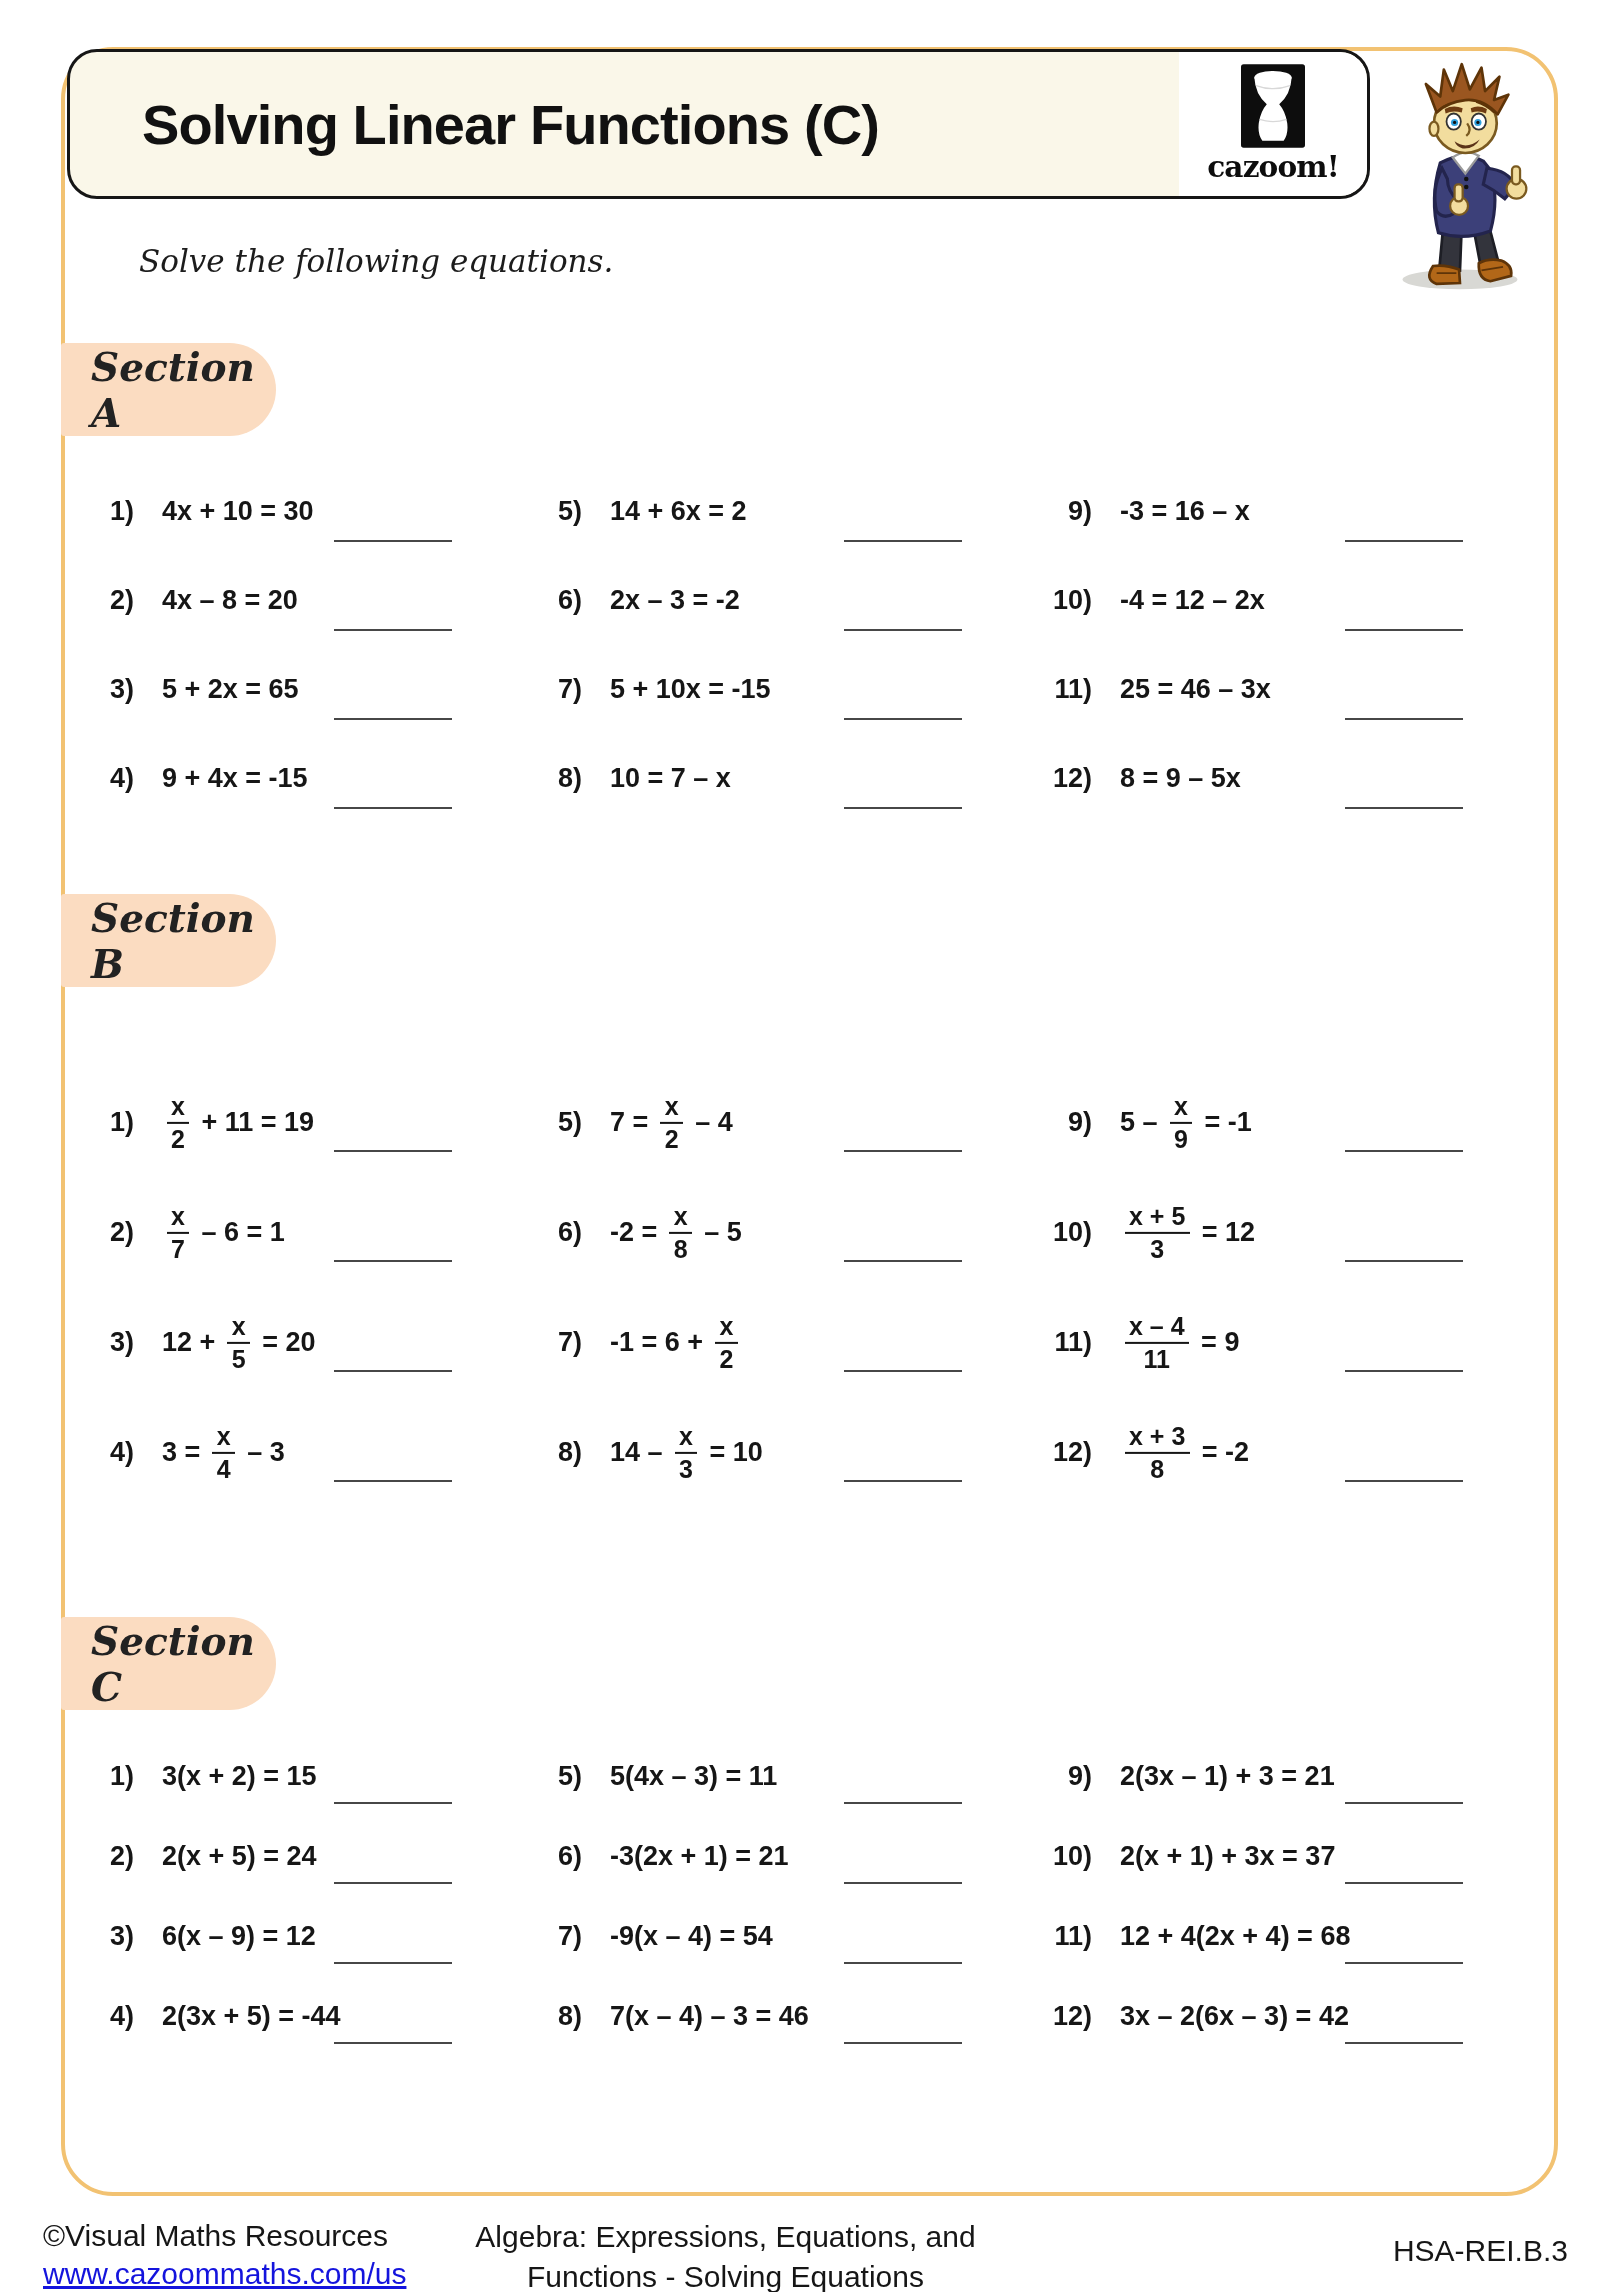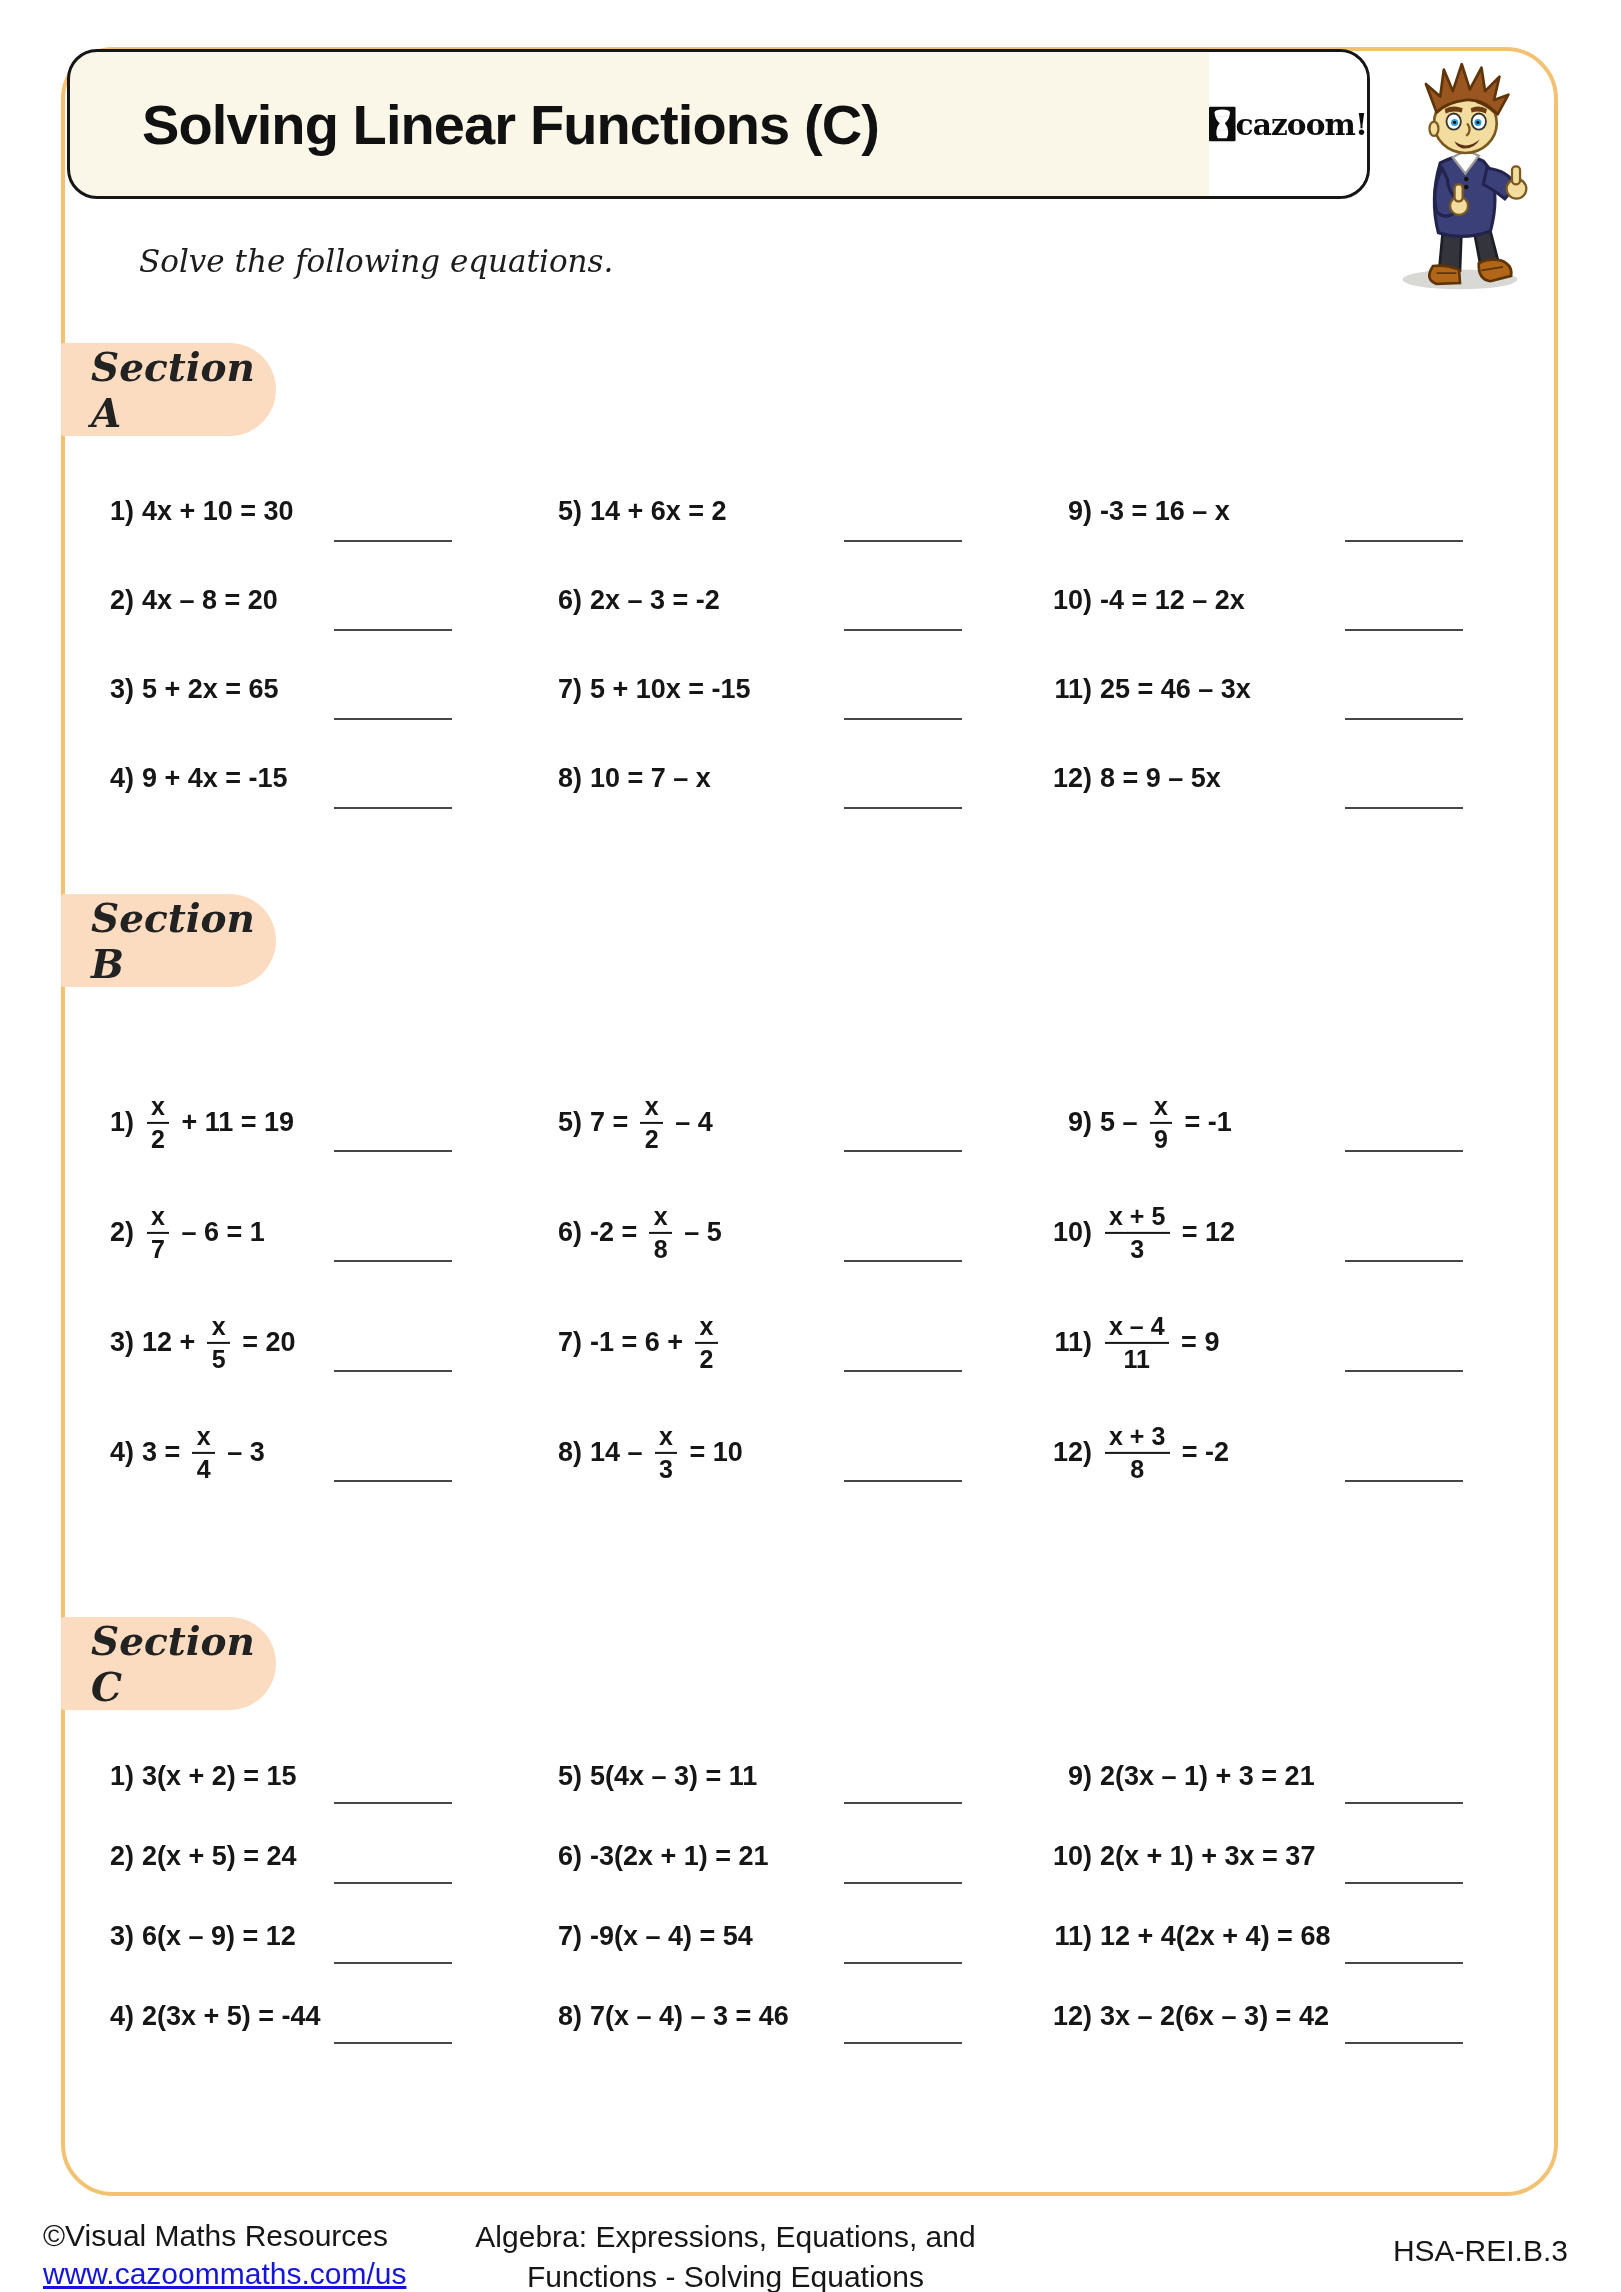--- a/index.html
+++ b/index.html
@@ -17,22 +17,22 @@
   .title-box{
     position:absolute;left:67px;top:49px;width:1303px;height:150px;
     background:#faf7e9;border:3.6px solid #161616;border-radius:30px;
     box-sizing:border-box;z-index:2;display:flex;align-items:center;overflow:hidden;
   }
   .title{
     font-size:56px;font-weight:bold;letter-spacing:-0.9px;color:#111;
     padding-left:72px;white-space:nowrap;
   }
   .logo-panel{
-    margin-left:auto;width:158px;height:100%;background:#ffffff;
-    display:flex;flex-direction:row;align-items:center;justify-content:center;
+    margin-left:auto;width:188px;height:100%;background:#ffffff;
+    display:flex;flex-direction:column;align-items:center;justify-content:center;
     border-radius:0 27px 27px 0;
   }
   .logo-brand{
     font-family:"DejaVu Serif",serif;font-weight:bold;font-size:29.6px;
     color:#0d0d0d;margin-top:1.8px;letter-spacing:-0.9px;
   }
   
   .instructions{
     position:absolute;left:139px;top:220px;z-index:2;
     font-family:"DejaVu Serif",serif;font-style:italic;font-size:31px;
@@ -56,21 +56,21 @@
     grid-template-columns:372px 434px 425px;column-gap:76px;
   }
   #grid-a{top:467px;grid-template-rows:repeat(4,89px);}
   #grid-b{top:1067px;grid-template-rows:repeat(4,110px);}
   #grid-c{top:1736px;grid-template-rows:repeat(4,80px);}
   .q{
     position:relative;display:flex;align-items:center;
     font-size:27px;font-weight:bold;color:#161616;
   }
   .qnum{width:49px;text-align:right;flex:none;}
-  .qeq{margin-left:8px;display:flex;align-items:center;white-space:pre;}
+  .qeq{margin-left:28px;display:flex;align-items:center;white-space:pre;}
   .answer-line{
     position:absolute;right:5.4px;width:118px;height:0;
     border-bottom:2.7px solid #474747;
   }
   #grid-a .answer-line{bottom:14.3px}
   #grid-b .answer-line{bottom:25px}
   #grid-c .answer-line{bottom:11.6px}
   .frac{
     display:inline-flex;flex-direction:column;align-items:center;
     margin:0 4.5px;transform:translateY(0.9px);

